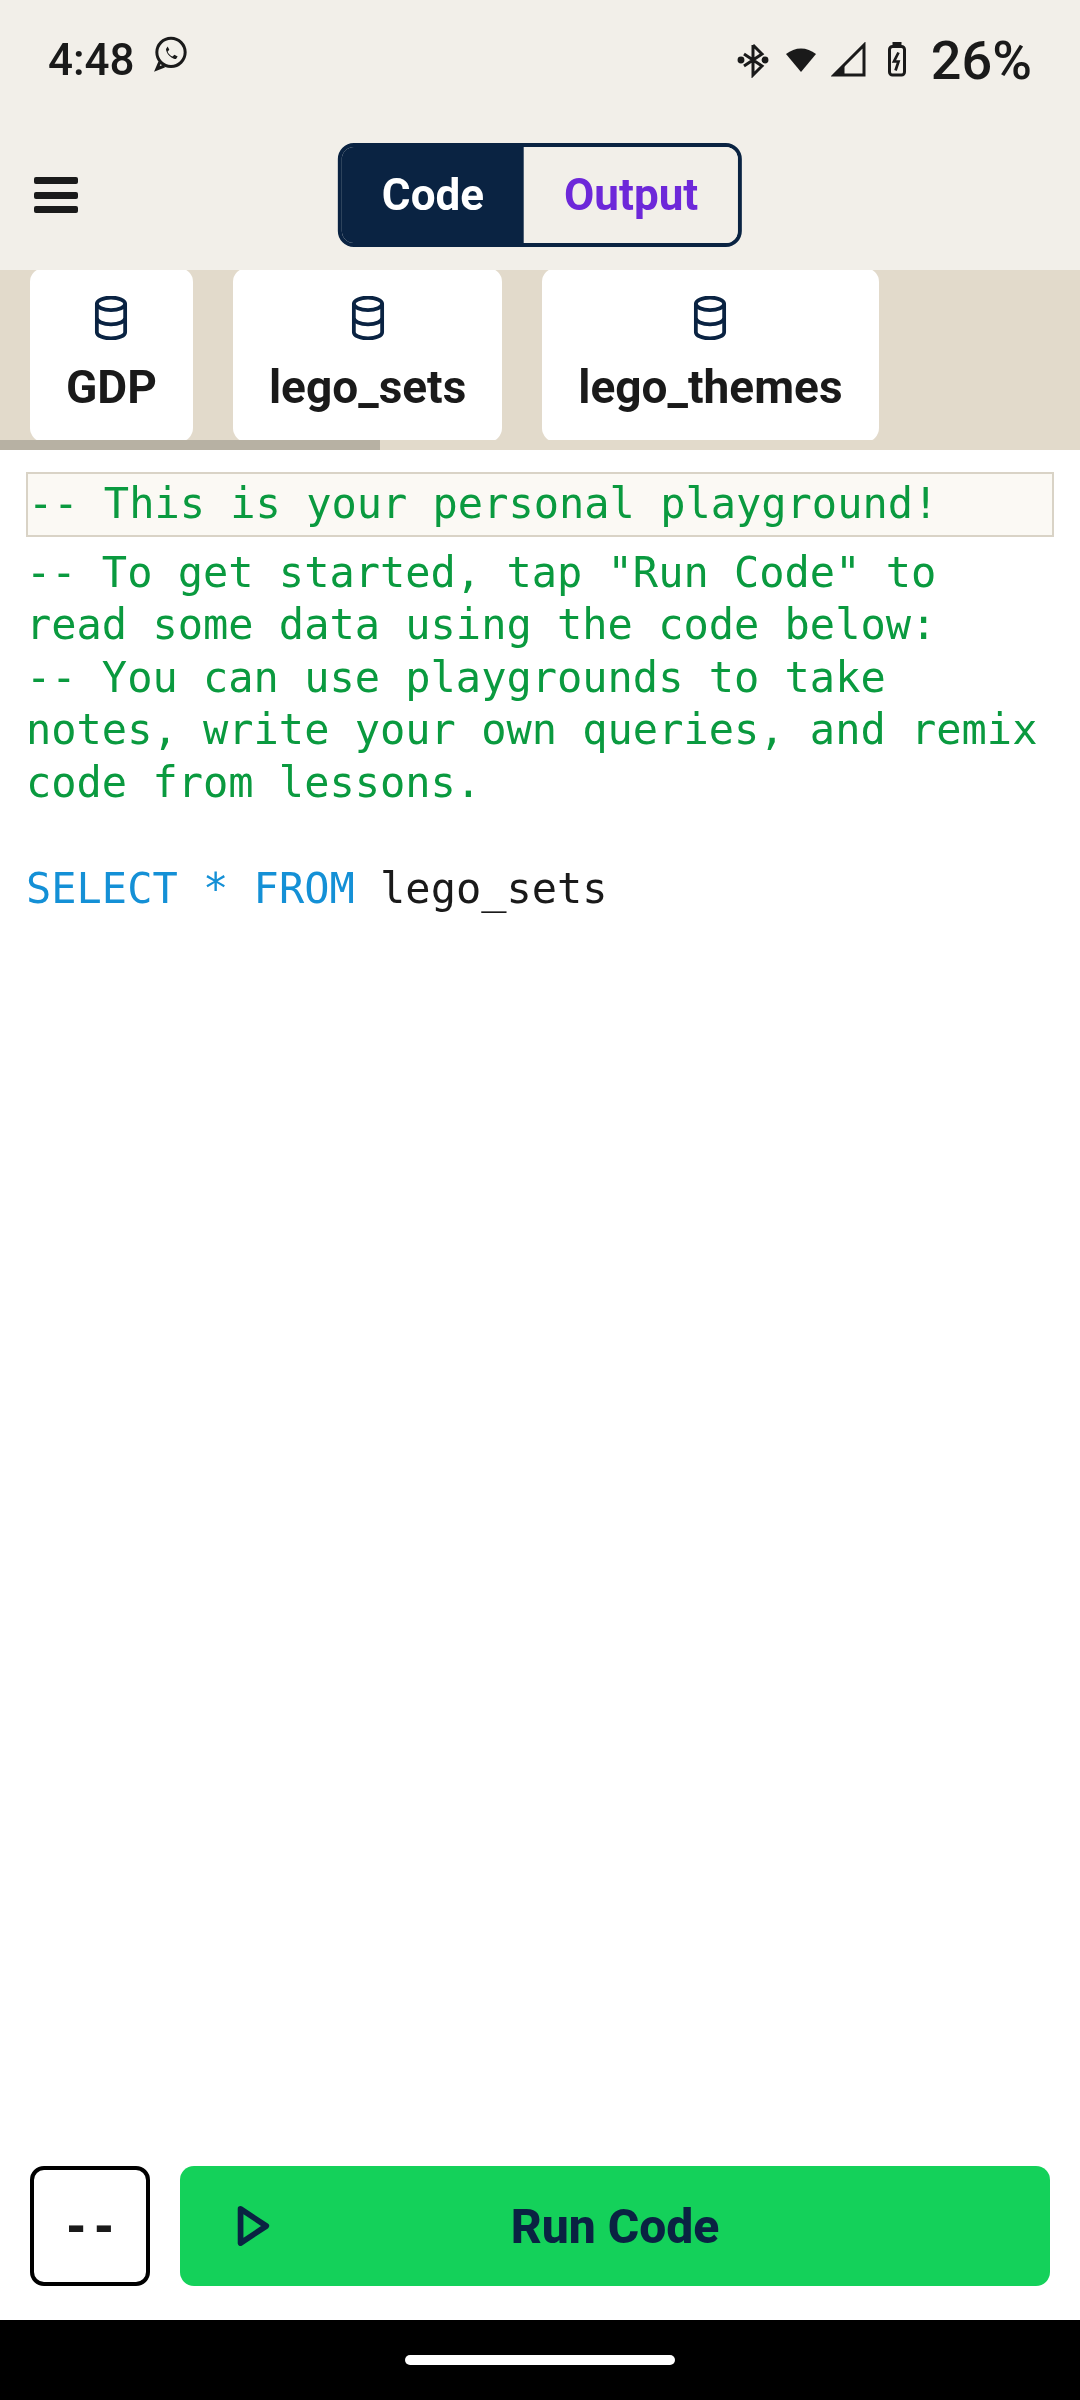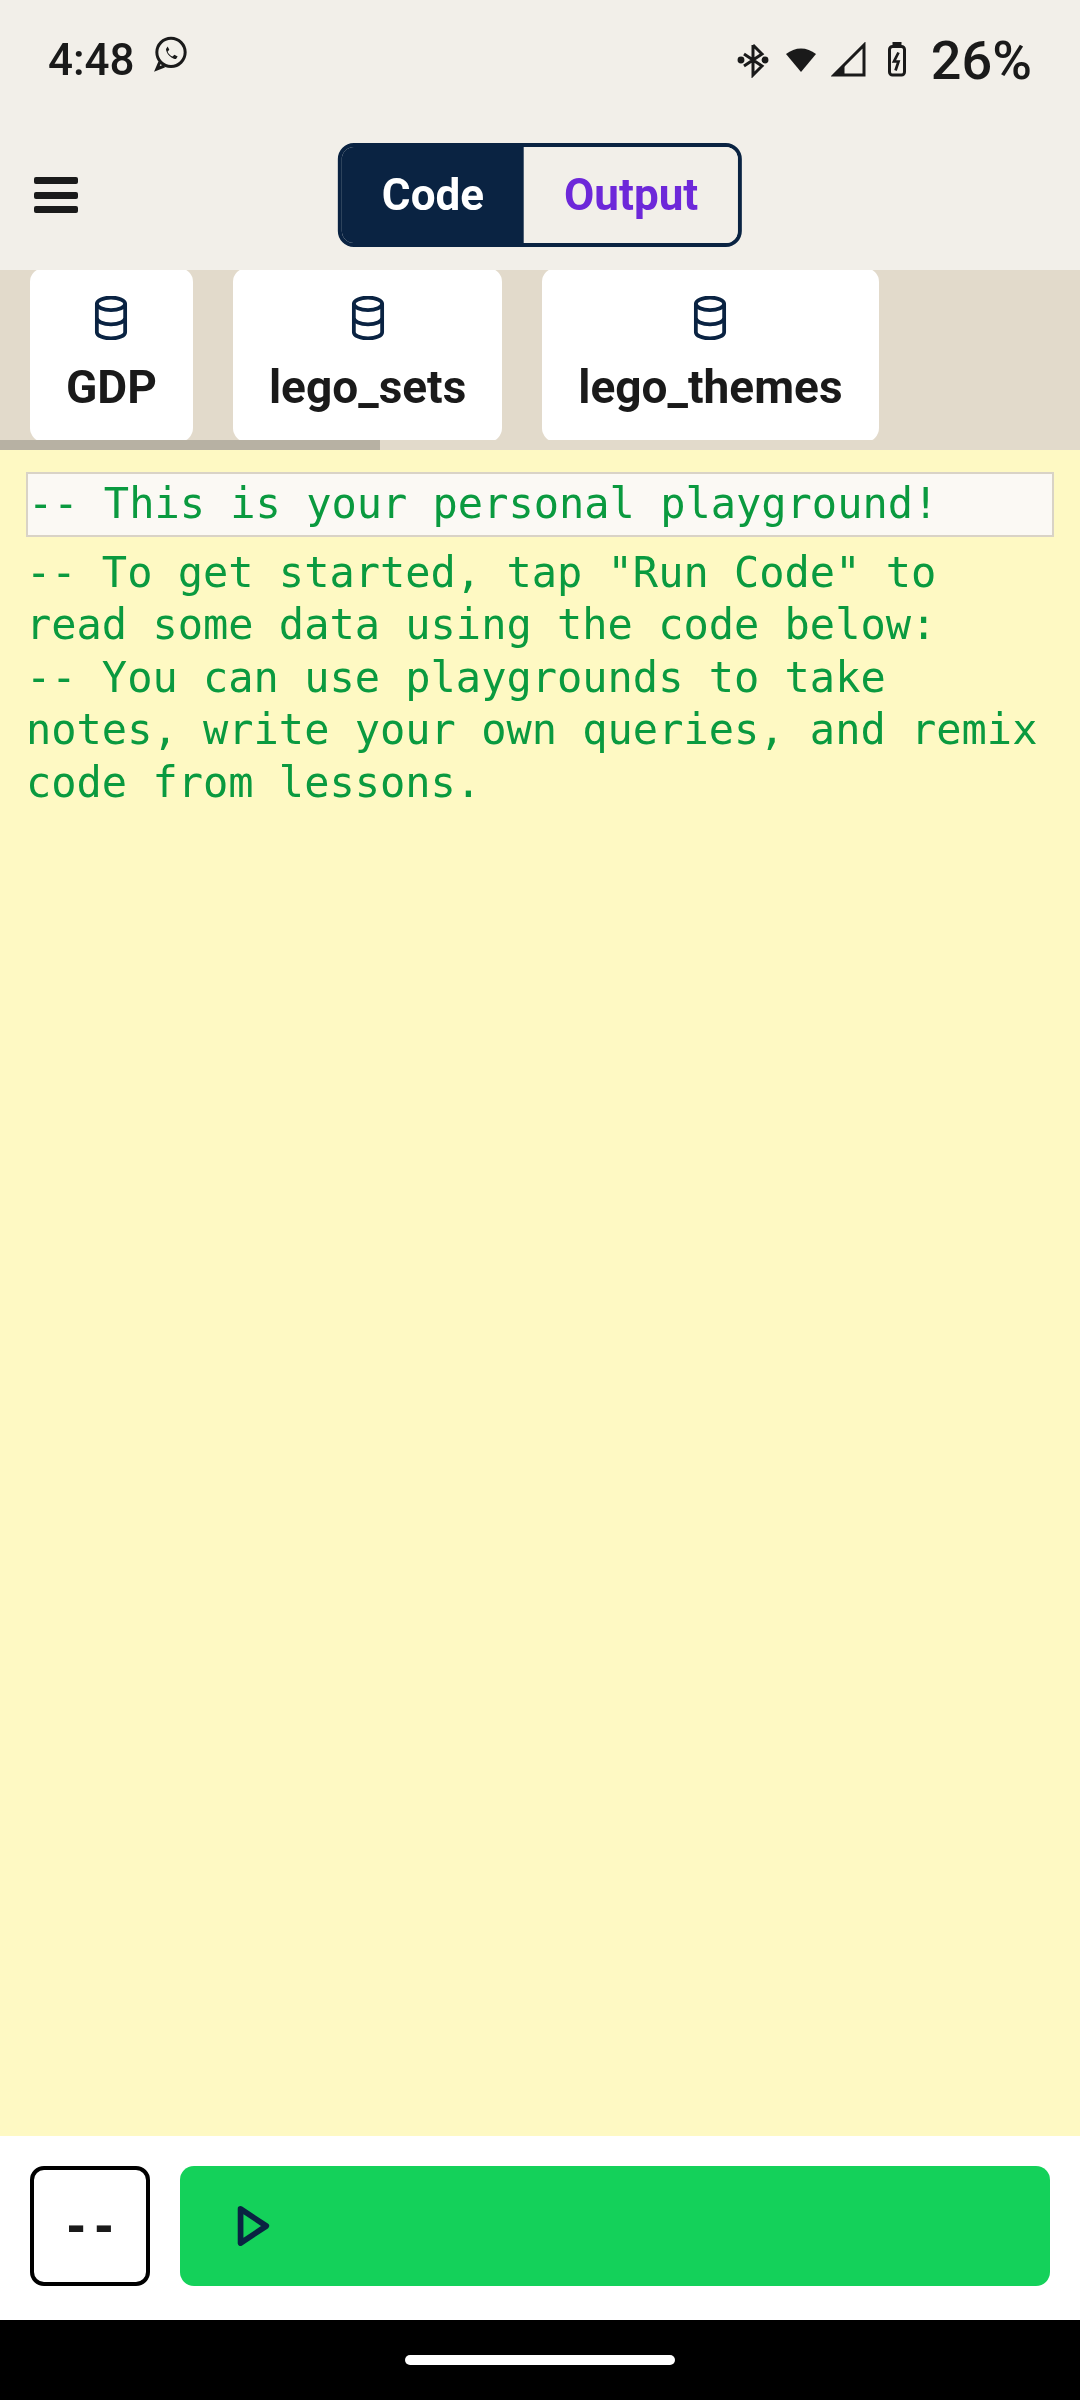--- a/index.html
+++ b/index.html
@@ -26,21 +26,21 @@
 
   
   .tables-bar { height: 170px; background: #e2dacb; display: flex; align-items: center; gap: 40px; padding: 0 30px; overflow: hidden; white-space: nowrap; }
   .tables-bar-inner { display: flex; gap: 40px; }
   .table-chip { background: #fff; border-radius: 14px; padding: 28px 36px; display: flex; align-items: center; gap: 20px; font-size: 46px; font-weight: 700; color: #1a1a1a; flex-direction: column; }
   .db-icon { width: 40px; height: 44px; flex-shrink: 0; }
   .scroll-indicator { height: 10px; background: #e2dacb; position: relative; }
   .scroll-thumb { position: absolute; left: 0; top: 0; height: 100%; width: 380px; background: #b7b1a3; }
 
   
-  .editor { flex: 1; background: #fef9c3; padding: 22px 26px 22px 26px; font-family: "Menlo","Consolas","DejaVu Sans Mono",monospace; font-size: 42px; line-height: 1.25; overflow: hidden; }
+  .editor { flex: 1; background: #ffffff; padding: 22px 26px 22px 26px; font-family: "Menlo","Consolas","DejaVu Sans Mono",monospace; font-size: 42px; line-height: 1.25; overflow: hidden; }
   .highlight-line { border: 2px solid #d9d3c6; background: #fbf9f4; padding: 4px 0; margin-bottom: 10px; }
   .comment { color: #0a9a3f; }
   .keyword { color: #1490d6; }
   .ident { color: #1a1a1a; }
   .code-block { margin-top: 54px; }
 
   
   .bottom-bar { background: #fff; padding: 30px 30px 34px 30px; display: flex; gap: 30px; align-items: stretch; }
   .comment-btn { width: 120px; height: 120px; border: 4px solid #000; border-radius: 14px; background: #fff; display: flex; align-items: center; justify-content: center; font-family: monospace; font-size: 46px; font-weight: 700; color: #1a1a1a; }
   .run-btn { flex: 1; height: 120px; background: #14d15a; border-radius: 14px; display: flex; align-items: center; justify-content: center; position: relative; font-size: 48px; font-weight: 800; color: #0a2342; }
@@ -127,28 +127,35 @@
 <div class="scroll-indicator">
   <div class="scroll-thumb"></div>
 </div>
 
 <div class="editor">
   <div class="highlight-line">
     <span class="comment">-- This is your personal playground!</span>
   </div>
   <div><span class="comment">-- To get started, tap "Run Code" to read some data using the code below:</span></div>
   <div><span class="comment">-- You can use playgrounds to take notes, write your own queries, and remix code from lessons.</span></div>
+  <div class="code-block">
+    <span class="keyword">SELECT</span>
+    <span class="keyword">*</span>
+    <span class="keyword">FROM</span>
+    <span class="ident">lego_sets</span>
+  </div>
 </div>
 
 <div class="bottom-bar">
   <div class="comment-btn">
     <span>--</span>
   </div>
   <div class="run-btn">
     <svg class="run-icon" viewBox="0 0 24 28" fill="none" stroke="#0a2342" stroke-width="4" stroke-linejoin="round">
       <path d="M4 2 L22 14 L4 26 Z"></path>
     </svg>
+    <span>Run Code</span>
   </div>
 </div>
 
 <div class="nav-bar">
   <div class="nav-pill"></div>
 </div>
 
 </body></html>

